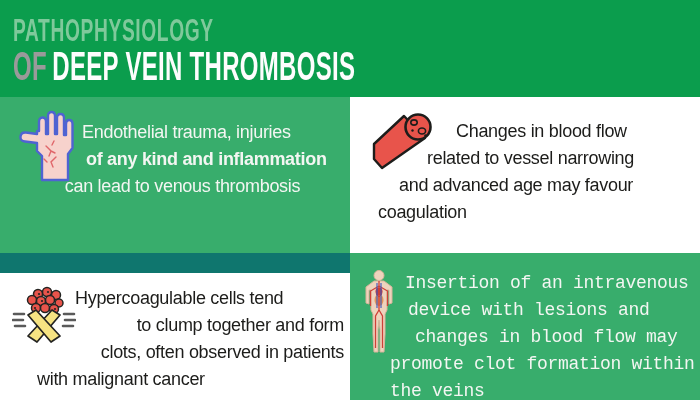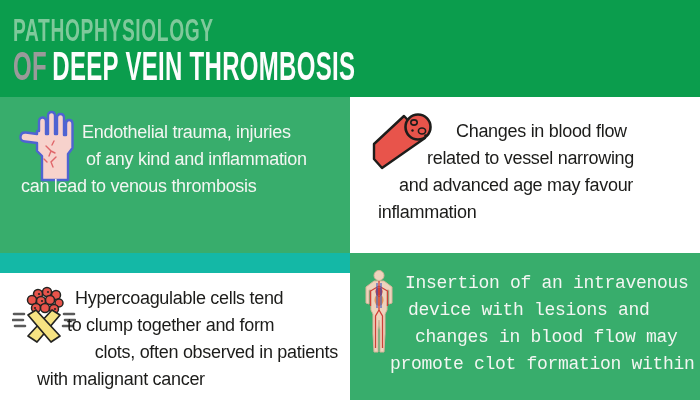--- a/index.html
+++ b/index.html
@@ -1,17 +1,17 @@
 <!DOCTYPE html>
 <html><head>
 <meta charset="utf-8">
 <style>
   html,body{margin:0;padding:0;background:#ffffff;}
   .stage{
-    position:relative;width:700px;height:400px;overflow:hidden;background:#14b8a6;
+    position:relative;width:700px;height:400px;overflow:hidden;background:#0f766e;
     font-family:"Liberation Sans",sans-serif;
   }
   
   .banner{position:absolute;left:0;top:0;width:700px;height:97px;background:#0b9d4d;}
   .h-line1{position:absolute;left:13px;top:13px;font-size:31px;font-weight:bold;color:#7fc99b;white-space:nowrap;}
   .h-line1 .squeeze{display:inline-block;transform:scaleX(0.62);transform-origin:0 50%;letter-spacing:1px;}
   .h-line2{position:absolute;left:13px;top:44px;font-size:40px;font-weight:bold;white-space:nowrap;}
   .h-line2 .squeeze{display:inline-block;transform:scaleX(0.60);transform-origin:0 50%;letter-spacing:0.5px;}
   .h-of{color:#9a9a9a;}
   .h-title{color:#fdfdfd;margin-left:9px;}
@@ -19,29 +19,29 @@
   .quad{position:absolute;box-sizing:border-box;}
   .q1{left:0;top:97px;width:350px;height:156px;background:#38ad6c;color:#f3f6f2;}
   .q2{left:350px;top:97px;width:350px;height:156px;background:#ffffff;color:#1c1c1a;}
   .q3{left:0;top:253px;width:350px;height:167px;background:#ffffff;color:#1c1c1a;margin-top:20px;}
   .q4{left:350px;top:253px;width:350px;height:167px;background:#38ad6c;color:#f3f6f2;}
   .icon{position:absolute;}
   .q1 .icon{left:18px;top:13px;}
   .q2 .icon{left:20px;top:13px;}
   .q3 .icon{left:12px;top:13px;}
   .q4 .icon{left:12px;top:17px;}
-  .lines{position:absolute;left:0;right:12px;}
+  .lines{position:absolute;left:0;right:6px;}
   .q1 .lines{top:22px;}
   .q2 .lines{top:21px;padding-left:24px;}
   .q3 .lines{top:12px;}
   .q4 .lines{top:17px;font-family:Liberation Mono, monospace;}
   .line{font-size:18px;line-height:27px;letter-spacing:-0.3px;white-space:nowrap;}
-  .q1 .l0{margin-left:82px;} .q1 .l1{margin-left:86px;} .q1 .l2{margin-left:21px;}
+  .q1 .l0{margin-left:82px;} .q1 .l1{margin-left:86px;font-weight:bold;} .q1 .l2{margin-left:21px;text-align:center;}
   .q2 .l0{margin-left:82px;} .q2 .l1{margin-left:53px;} .q2 .l2{margin-left:25px;} .q2 .l3{margin-left:4px;}
-  .q3 .l0{margin-left:75px;} .q3 .l1{margin-left:67px;} .q3 .l2{margin-left:32px;text-align:right;} .q3 .l3{margin-left:37px;}
+  .q3 .l0{margin-left:75px;} .q3 .l1{margin-left:67px;text-align:right;} .q3 .l2{margin-left:32px;text-align:right;} .q3 .l3{margin-left:37px;}
   .q4 .l0{margin-left:55px;} .q4 .l1{margin-left:58px;} .q4 .l2{margin-left:65px;} .q4 .l3{margin-left:40px;} .q4 .l4{margin-left:40px;}
 </style>
 </head>
 <body>
 
 <div class="stage">
 
   <div class="banner">
     <div class="h-line1"><span class="squeeze">PATHOPHYSIOLOGY</span></div>
     <div class="h-line2"><span class="squeeze"><span class="h-of">OF</span><span class="h-title">DEEP VEIN THROMBOSIS</span></span></div>
@@ -65,21 +65,21 @@
       <circle cx="48" cy="17" r="12.5" fill="#e8544b" stroke="#1d1d1b" stroke-width="2.6"></circle>
       <ellipse cx="44" cy="12.5" rx="3.2" ry="2.6" fill="#e8544b" stroke="#1d1d1b" stroke-width="1.6"></ellipse>
       <ellipse cx="52" cy="21" rx="3.6" ry="3" fill="#e8544b" stroke="#1d1d1b" stroke-width="1.6"></ellipse>
       <circle cx="42.5" cy="20.5" r="1.2" fill="#1d1d1b"></circle>
       <circle cx="55.5" cy="25.5" r="1.3" fill="#1d1d1b"></circle>
     </svg>
     <div class="lines">
       <div class="line l0">Changes in blood flow</div>
       <div class="line l1">related to vessel narrowing</div>
       <div class="line l2">and advanced age may favour</div>
-      <div class="line l3">inflammation</div>
+      <div class="line l3">coagulation</div>
     </div>
   </div>
 
   <div class="quad q3">
     <svg class="icon" width="64" height="62" viewBox="0 0 64 62">
       <g stroke="#5a5a5a" stroke-width="2.6" stroke-linecap="round" fill="none">
         <path d="M2 28 H12 M1 34 H11 M3 40 H13"></path>
         <path d="M52 28 H62 M53 34 H63 M51 40 H61"></path>
       </g>
       <g fill="#e8544b" stroke="#242422" stroke-width="1.5">
@@ -124,16 +124,17 @@
         <path d="M17 11 V40 M17 16 L8.5 21 V36 M17 16 L25.5 21 V36 M17 40 L13.5 46 V78 M17 40 L20.5 46 V78"></path>
         <path d="M14 24 L17 27 M20 24 L17 27" stroke-width="1"></path>
       </g>
       <path d="M15 13 V38 M19 13 V38" fill="none" stroke="#3b57c0" stroke-width="1.1"></path>
     </svg>
     <div class="lines">
       <div class="line l0">Insertion of an intravenous</div>
       <div class="line l1">device with lesions and</div>
       <div class="line l2">changes in blood flow may</div>
       <div class="line l3">promote clot formation within</div>
+      <div class="line l4">the veins</div>
     </div>
   </div>
 
 </div>
 
 </body></html>

